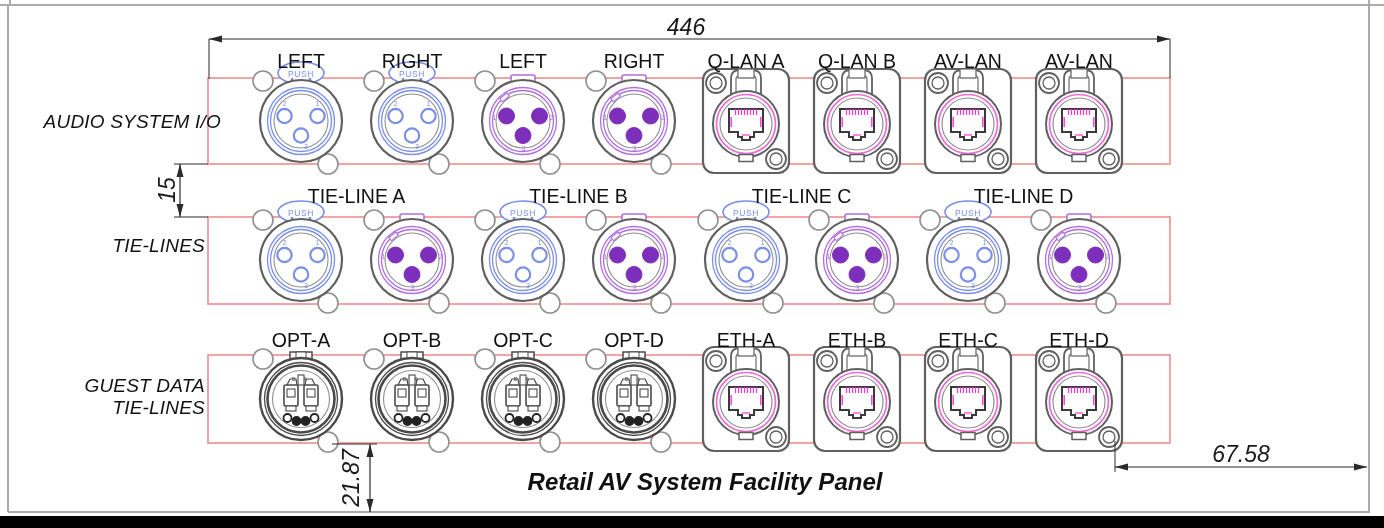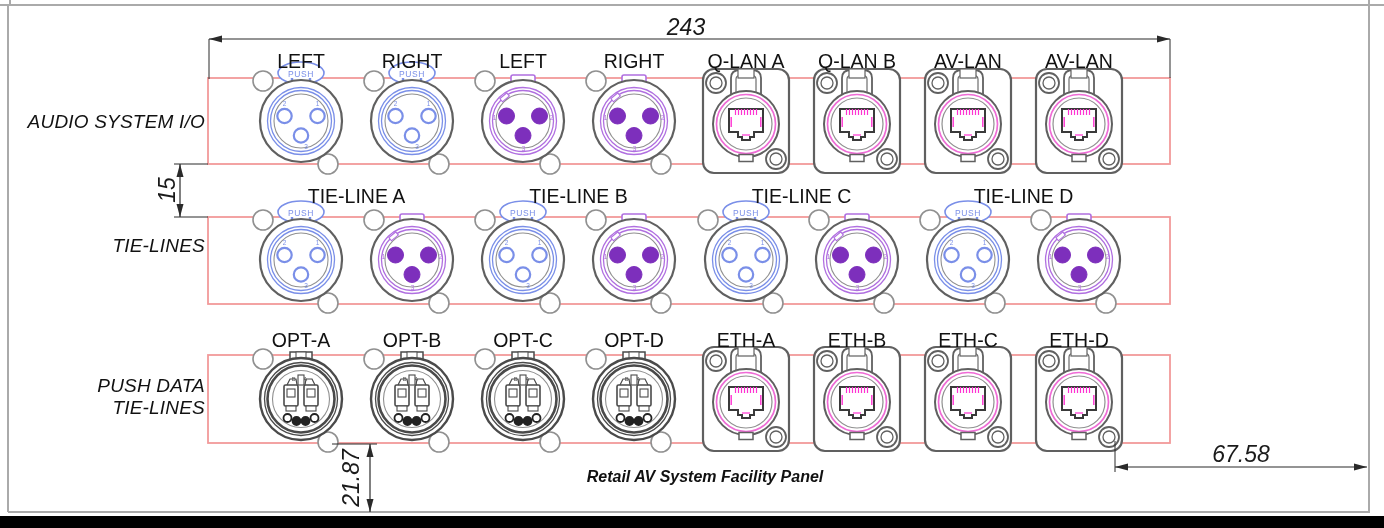--- a/index.html
+++ b/index.html
@@ -5,21 +5,21 @@
   html,body{margin:0;padding:0;background:#fff;}
   .stage{position:relative;width:1384px;height:528px;background:#ffffff;
          font-family:"Liberation Sans",sans-serif;overflow:hidden;}
   .stage svg{position:absolute;left:0;top:0;}
   .lbl{position:absolute;color:#111;}
   .section-label{width:205px;left:0;text-align:right;font-style:italic;
                  font-size:19px;line-height:22px;letter-spacing:.2px;}
   .dim-text{font-style:italic;font-size:23px;color:#1a1a1a;text-align:center;}
   .rot{transform:rotate(-90deg);}
   .title-text{left:205px;width:1000px;top:468px;text-align:center;
-              font-size:16px;font-style:italic;font-weight:bold;color:#111;}
+              font-size:24px;font-style:italic;font-weight:bold;color:#111;}
 </style>
 </head>
 <body>
 
 <div class="stage">
   <svg id="cad" width="1384" height="528" viewBox="0 0 1384 528">
       <g>
         <line x1="0" y1="5" x2="1384" y2="5" stroke="#aaaaaa" stroke-width="2"></line>
         <line x1="8" y1="5" x2="8" y2="512" stroke="#aaaaaa" stroke-width="2"></line>
         <line x1="1369" y1="0" x2="1369" y2="513" stroke="#aaaaaa" stroke-width="2"></line>
@@ -579,28 +579,28 @@
         <polygon points="370,444 366.5,457 373.5,457" fill="#2a2a2a"></polygon>
         <polygon points="370,512 366.5,499 373.5,499" fill="#2a2a2a"></polygon>
         <line x1="332" y1="444" x2="377" y2="444" stroke="#2a2a2a" stroke-width="1"></line>
         <line x1="1115" y1="467" x2="1367" y2="467" stroke="#2a2a2a" stroke-width="1.2"></line>
         <polygon points="1115,467 1128,463.5 1128,470.5" fill="#2a2a2a"></polygon>
         <polygon points="1367,467 1354,463.5 1354,470.5" fill="#2a2a2a"></polygon>
         <line x1="1115" y1="441" x2="1115" y2="472" stroke="#2a2a2a" stroke-width="1"></line>
       </g>
     </svg>
 
-  <div class="lbl section-label" style="top:111px;">AUDIO SYSTEM I/O</div>
+  <div class="lbl section-label" style="top:111px;padding-left:16px;">AUDIO SYSTEM I/O</div>
   <div class="lbl section-label" style="top:235px;">
     <div>TIE-LINES</div>
   </div>
   <div class="lbl section-label" style="top:375px;">
-    <div>PUSH DATA</div>
+    <div>GUEST DATA</div>
     <div>TIE-LINES</div>
   </div>
 
-  <div class="lbl dim-text" style="left:586px;top:14px;width:200px;">243</div>
+  <div class="lbl dim-text" style="left:586px;top:14px;width:200px;">446</div>
   <div class="lbl dim-text rot" style="left:140px;top:176px;width:54px;height:28px;line-height:28px;">15</div>
   <div class="lbl dim-text rot" style="left:316px;top:465px;width:70px;height:26px;line-height:26px;">21.87</div>
   <div class="lbl dim-text" style="left:1141px;top:441px;width:200px;">67.58</div>
 
   <div class="lbl title-text">Retail AV System Facility Panel</div>
 </div>
 
 </body></html>

